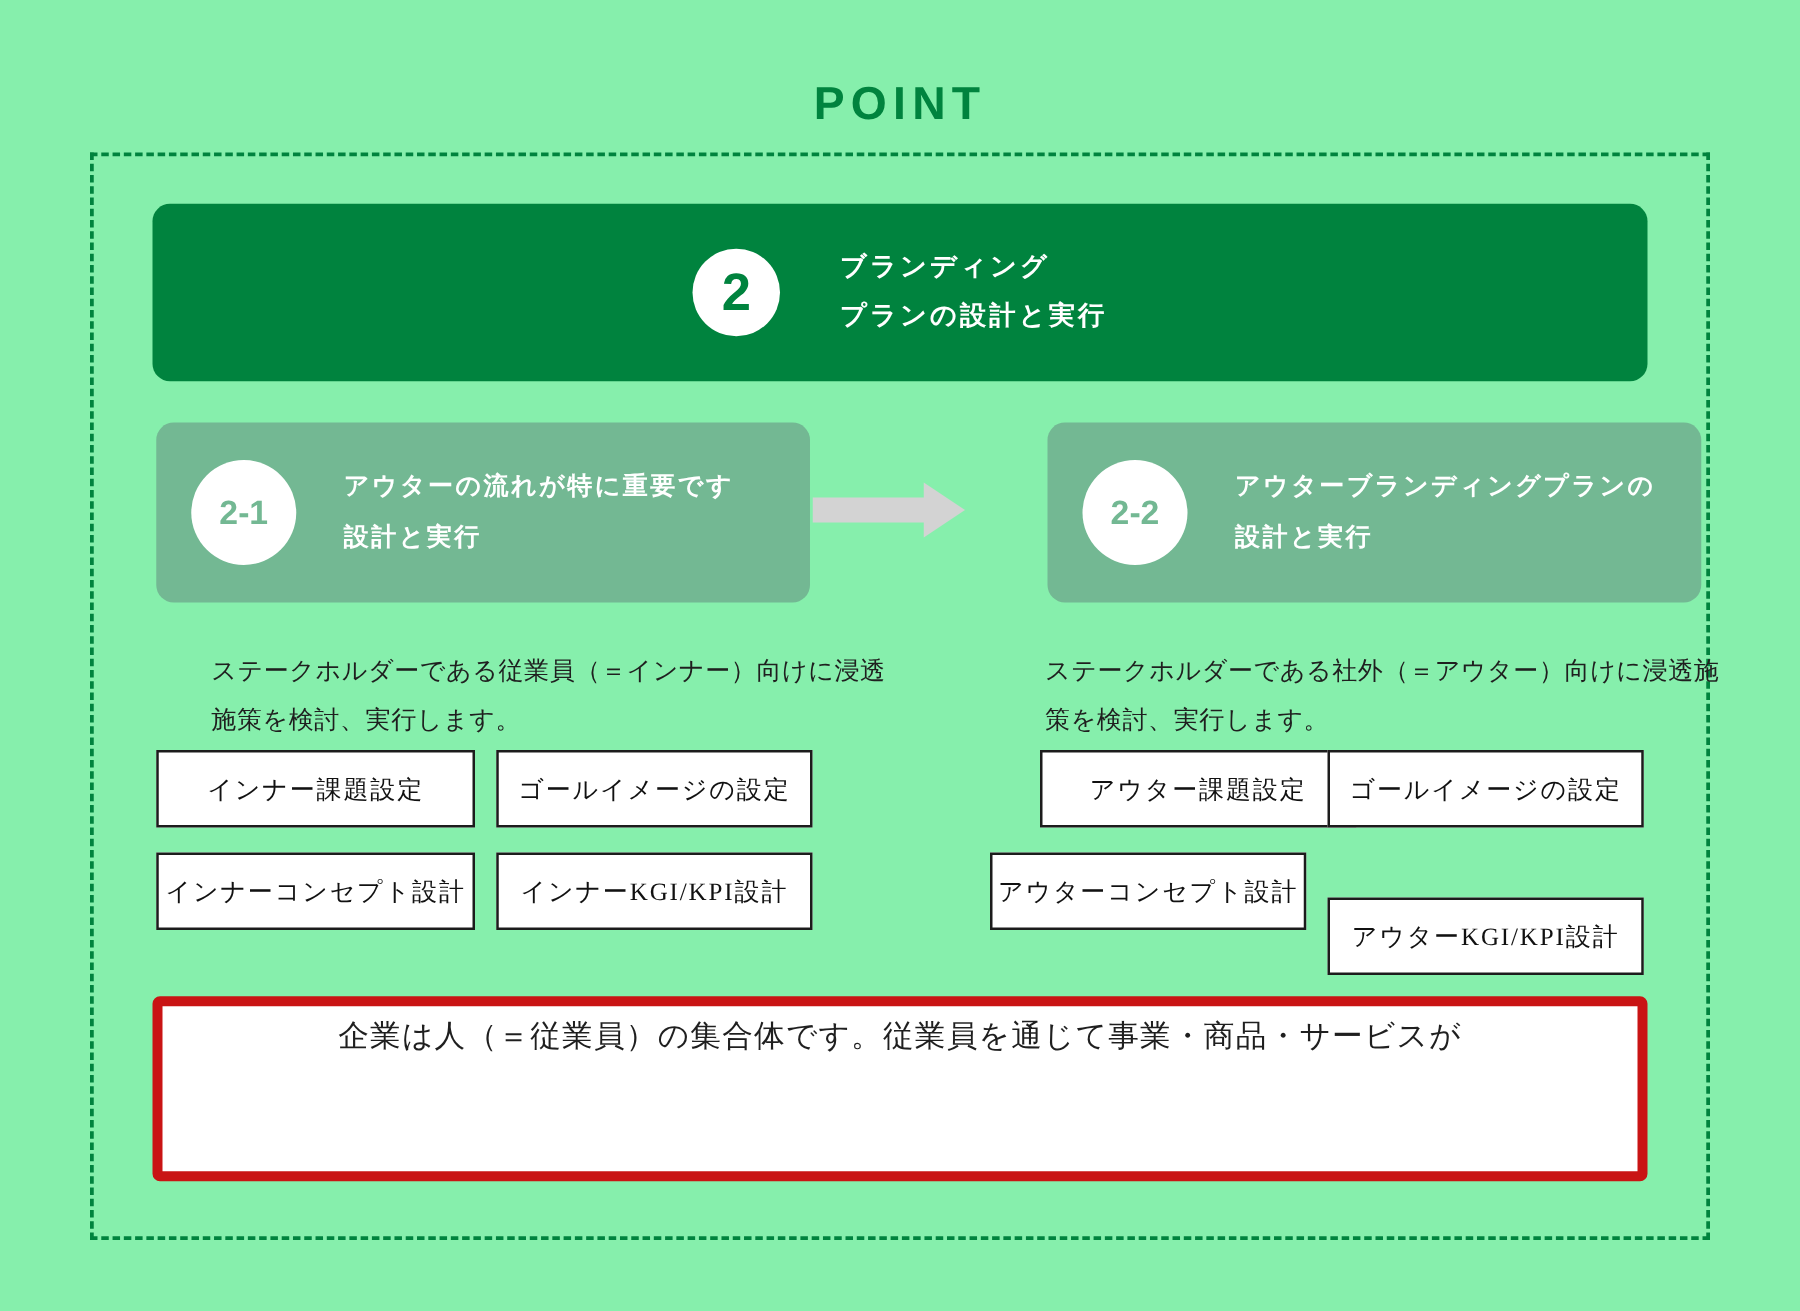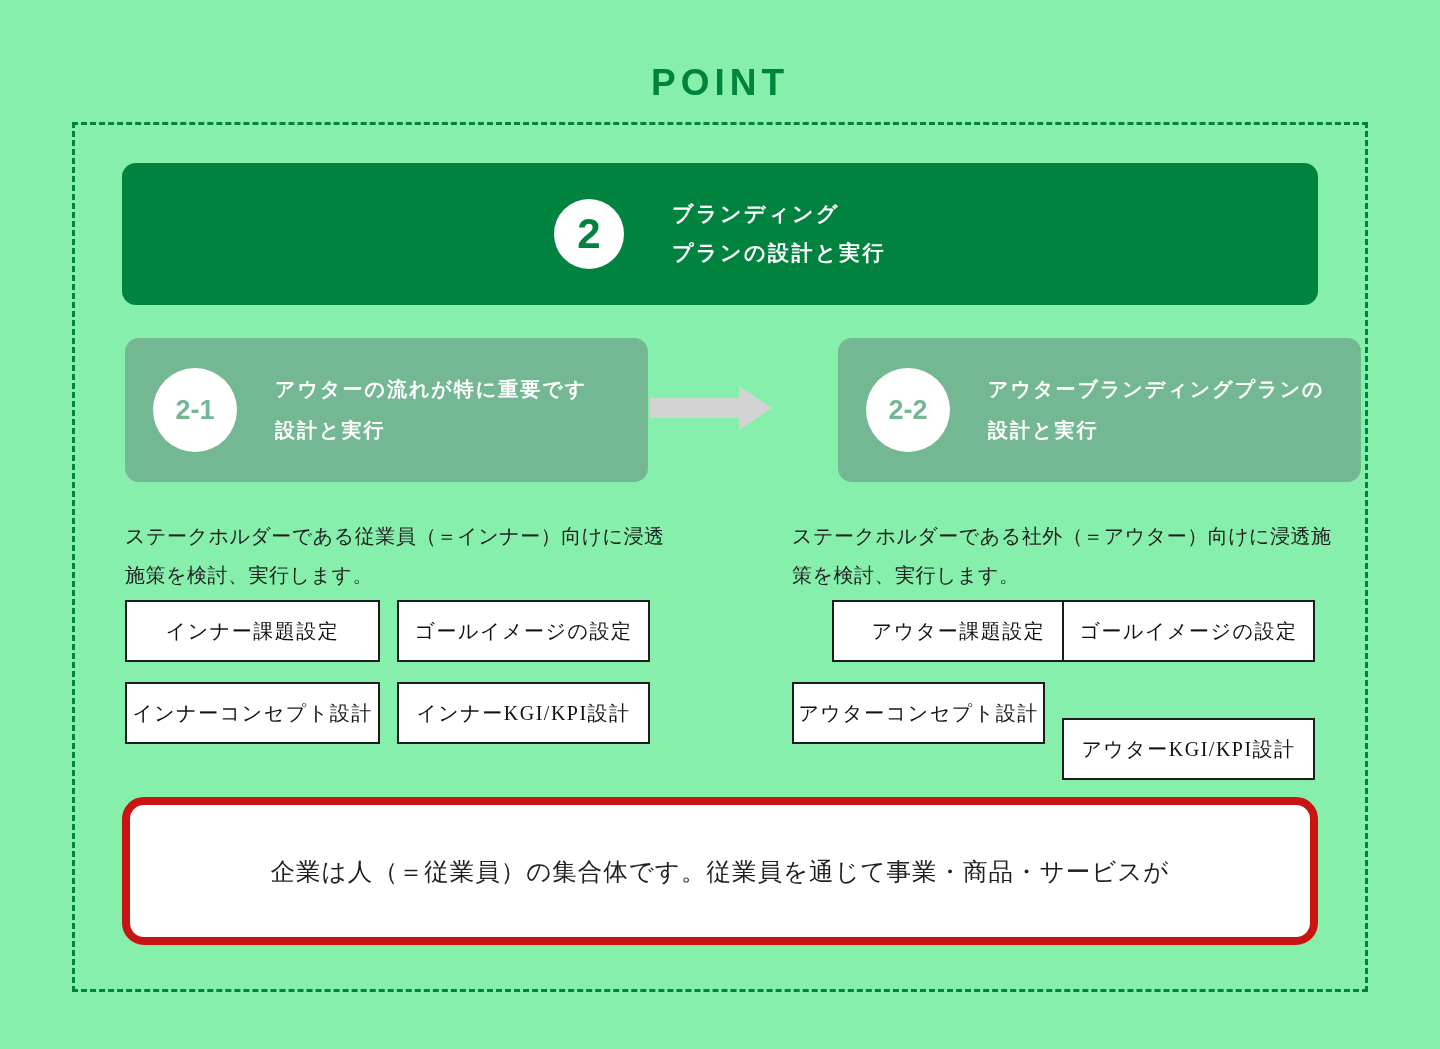--- a/index.html
+++ b/index.html
@@ -38,36 +38,36 @@
   }
   .sub-box.pos-left { left:125px; }
   .sub-box.pos-right { left:792px;margin-left:46px; }
   .sub-title {
     color:#ffffff; font-weight:bold; font-size:20px;
     letter-spacing:2px; line-height:2.05;
   }
   .arrow { position:absolute; left:650px; top:384px; width:122px; height:48px; }
   .desc {
     position:absolute; top:498px; width:548px;
-    font-family:Liberation Mono, monospace;
-    font-size:20px; line-height:1.95; color:#1f1f1f; letter-spacing:0.5px;
+    font-family:Liberation Serif, serif;
+    font-size:20px; line-height:1.95; color:#1f1f1f; letter-spacing:0.5px;margin-left:44px;
   }
   .desc.pos-left { left:125px; }
   .desc.pos-right { left:792px; }
   .item-box {
     position:absolute; box-sizing:border-box; height:62px; background:#ffffff;
     border:2.5px solid #1c1c1c; display:flex; align-items:center; justify-content:center;
     font-family:"Liberation Serif","DejaVu Serif",serif;
     font-size:20px; letter-spacing:1.5px; color:#111111; white-space:nowrap;
   }
   .callout {
     position:absolute; left:122px; top:797px; width:1196px; height:148px;
     box-sizing:border-box; background:#ffffff;
-    border:8px solid #C91414; border-radius:22px;
-    display:flex; flex-direction:column; align-items:center; justify-content:center;
+    border:8px solid #C91414; border-radius:6px;
+    display:flex; flex-direction:column; align-items:center; 
     font-family:"Liberation Serif","DejaVu Serif",serif;
     font-size:24.5px; line-height:2.0; color:#1f1f1f; letter-spacing:1px;
   }
 </style>
 </head>
 <body>
 
 <div class="canvas">
 
   <h1 class="point-title">POINT</h1>

